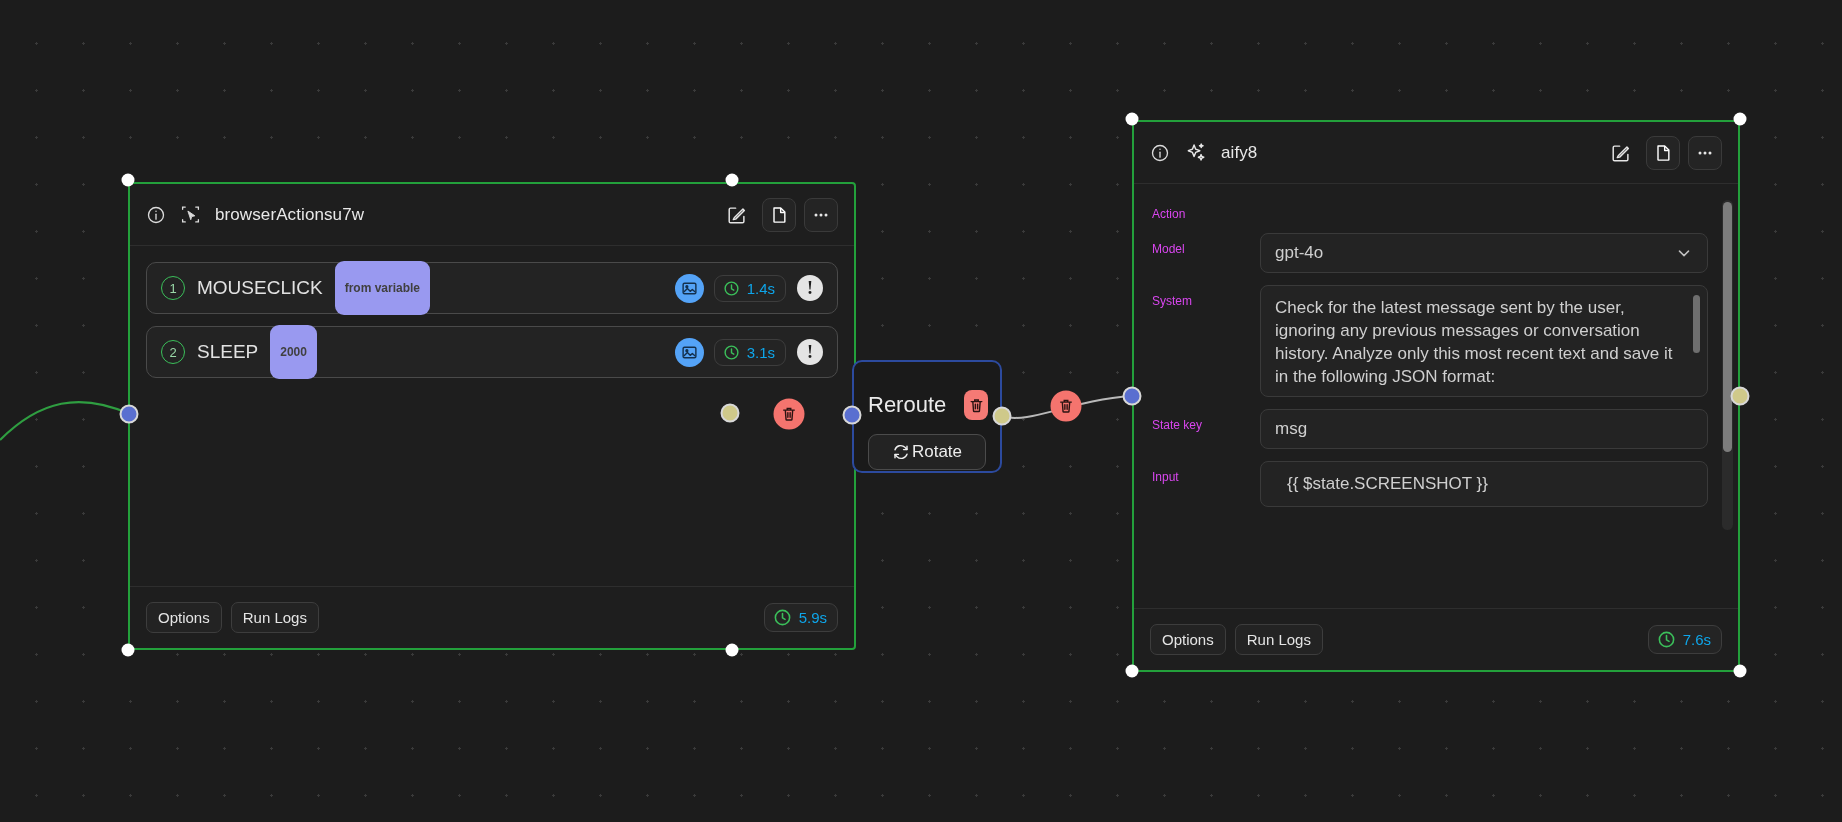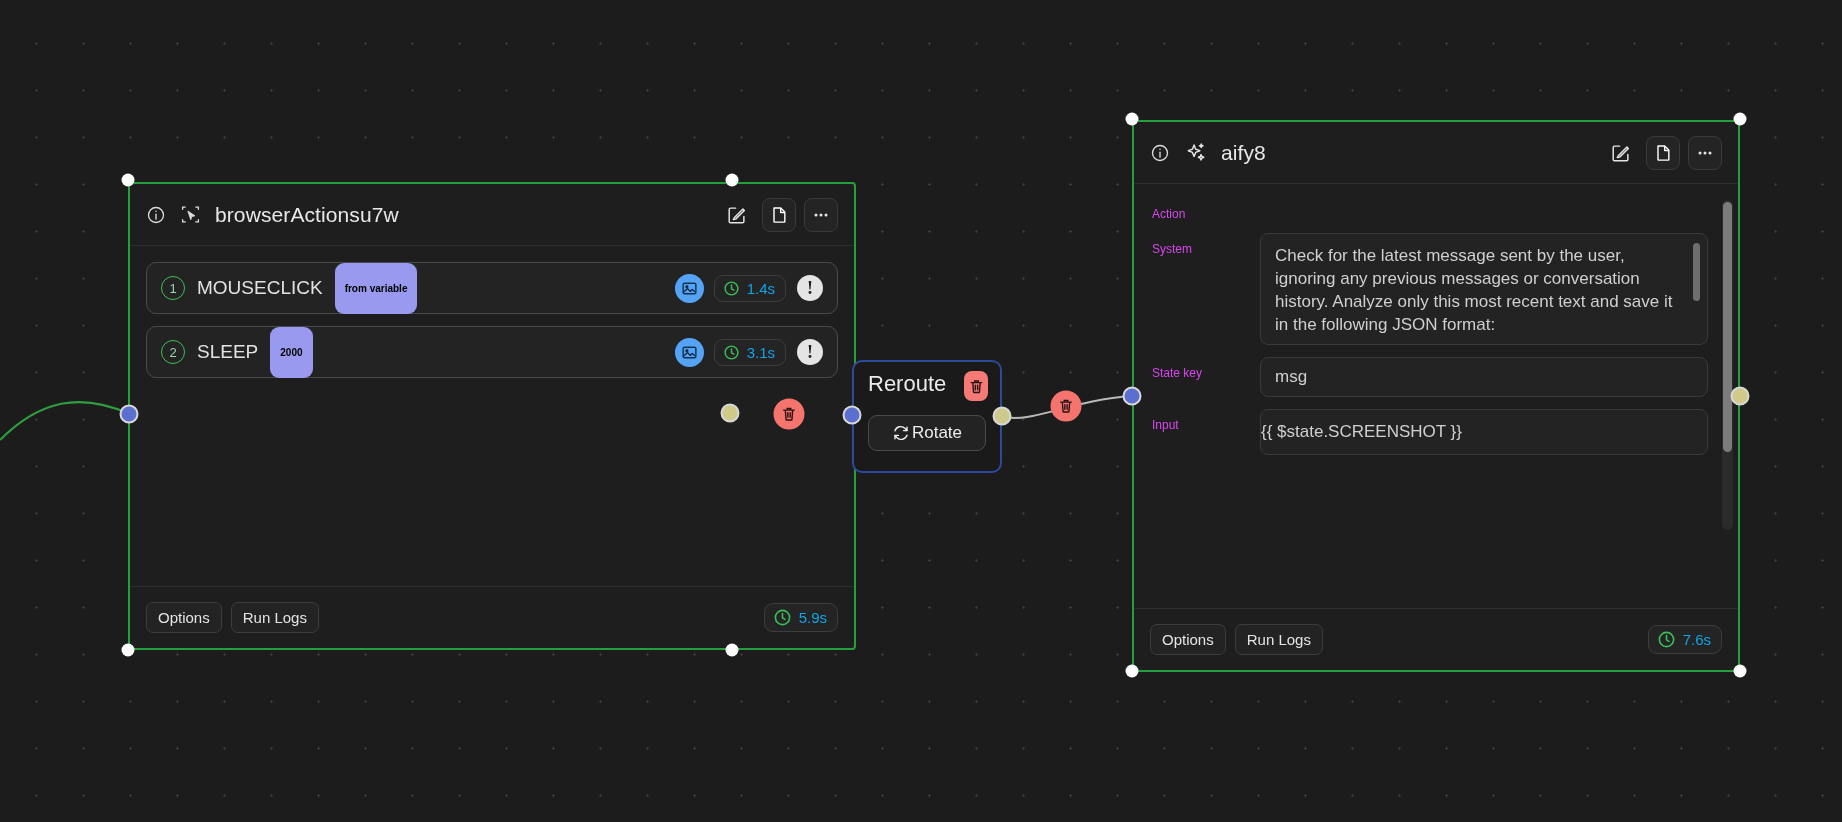--- a/index.html
+++ b/index.html
@@ -29,21 +29,21 @@
   }
   .node.selected { border: 2px solid #23a03b; }
 
   .node-header {
     display: flex; align-items: center;
     padding: 0 16px;
     height: 62px;
     border-bottom: 1px solid #2e2e2e;
   }
   .hdr-left { display: flex; align-items: center; gap: 14px; flex: 1; min-width: 0; }
-  .hdr-title { color: #e8e8e8; font-size: 21px; letter-spacing: .1px; white-space: nowrap; }
+  .hdr-title { color: #e8e8e8; font-size: 17px; letter-spacing: .1px; white-space: nowrap; }
   .hdr-right { display: flex; align-items: center; gap: 8px; }
 
   .icon-btn {
     width: 34px; height: 34px;
     display: flex; align-items: center; justify-content: center;
     border-radius: 8px;
     color: #e6e6e6;
   }
   .icon-btn.boxed { border: 1px solid #3a3a3a; background: #242424; }
   .icon-plain { color: #e6e6e6; display: flex; align-items: center; justify-content: center; }
@@ -61,22 +61,22 @@
   }
   .step-num {
     width: 24px; height: 24px; flex: 0 0 24px;
     border: 1px solid #3bbf5a; border-radius: 50%;
     color: #9ad9a8; font-size: 13px;
     display: flex; align-items: center; justify-content: center;
   }
   .step-name { color: #e2e2e2; font-size: 19px; margin-left: 12px; white-space: nowrap; }
   .pill-param {
     margin-left: 12px;
-    background: #9999f0; color: #000000;
-    font-size: 10px; font-weight: 600;
+    background: #9999f0; color: #404040;
+    font-size: 12px; font-weight: 600;
     padding: 20px 10px; border-radius: 9px;
     white-space: nowrap;
   }
   .step-spacer { flex: 1; }
   .img-badge {
     width: 29px; height: 29px; border-radius: 50%;
     background: #54a3f7; color: #12263c;
     display: flex; align-items: center; justify-content: center;
     margin-right: 10px;
   }
@@ -132,36 +132,36 @@
     font-size: 17px; line-height: 23px;
     padding: 10px 26px 10px 14px;
     height: 112px; overflow: hidden;
     position: relative;
   }
   .ta-scroll { position: absolute; right: 7px; top: 9px; width: 7px; height: 58px; background: #6e6e6e; border-radius: 4px; }
   .input-box {
     border: 1px solid #3a3a3a; border-radius: 8px;
     background: #232323; color: #cfcfcf;
     font-size: 17px; height: 46px;
-    display: flex; align-items: center; padding: 0 0;
+    display: flex; align-items: center; padding: 0 26px;
   }
   .panel-scroll {
     position: absolute; right: 5px; top: 16px;
     width: 11px; height: 330px; background: #2b2b2b; border-radius: 6px;
   }
   .panel-scroll i { position: absolute; left: 1px; top: 2px; width: 9px; height: 250px; background: #7c7c7c; border-radius: 6px; display: block; }
 
   
   #reroute {
     position: absolute;
     background: #1a1a1a;
     border: 2px solid #2c4a9e;
     border-radius: 10px;
   }
-  .reroute-top { display: flex; align-items: flex-start; padding: 9px 12px 0 14px; }
+  .reroute-top { display: flex; align-items: center; padding: 28px 12px 0 14px; }
   .reroute-title { color: #eaeaea; font-size: 22px; }
   .trash-btn {
     margin-left: 18px;
     width: 34px; height: 30px; border-radius: 8px;
     background: #f57a75; color: #2a1312;
     display: flex; align-items: center; justify-content: center;
   }
   .rotate-btn {
     margin: 14px 14px 12px 14px;
     border: 1px solid #4b4b4b; border-radius: 9px;
@@ -397,20 +397,33 @@
         </span>
       </div>
     </div>
 
     <div class="form-area">
 
       <div class="form-row">
         <span class="form-label">Action</span>
       </div>
 
+      <div class="form-row">
+        <span class="form-label">Model</span>
+        <div class="form-ctrl">
+          <div class="select-box">
+            <span>gpt-4o</span>
+            <span class="chev">
+              <svg width="18" height="18" viewBox="0 0 24 24" fill="none" stroke="#c0c0c0" stroke-width="2" stroke-linecap="round" stroke-linejoin="round">
+                  <path d="M6 9.5l6 6 6-6"></path>
+                </svg>
+            </span>
+          </div>
+        </div>
+      </div>
 
       <div class="form-row">
         <span class="form-label">System</span>
         <div class="form-ctrl">
           <div class="textarea-box">
             <span>Check for the latest message sent by the user, ignoring any previous messages or conversation history. Analyze only this most recent text and save it in the following JSON format:</span>
             <i class="ta-scroll"></i>
           </div>
         </div>
       </div>

